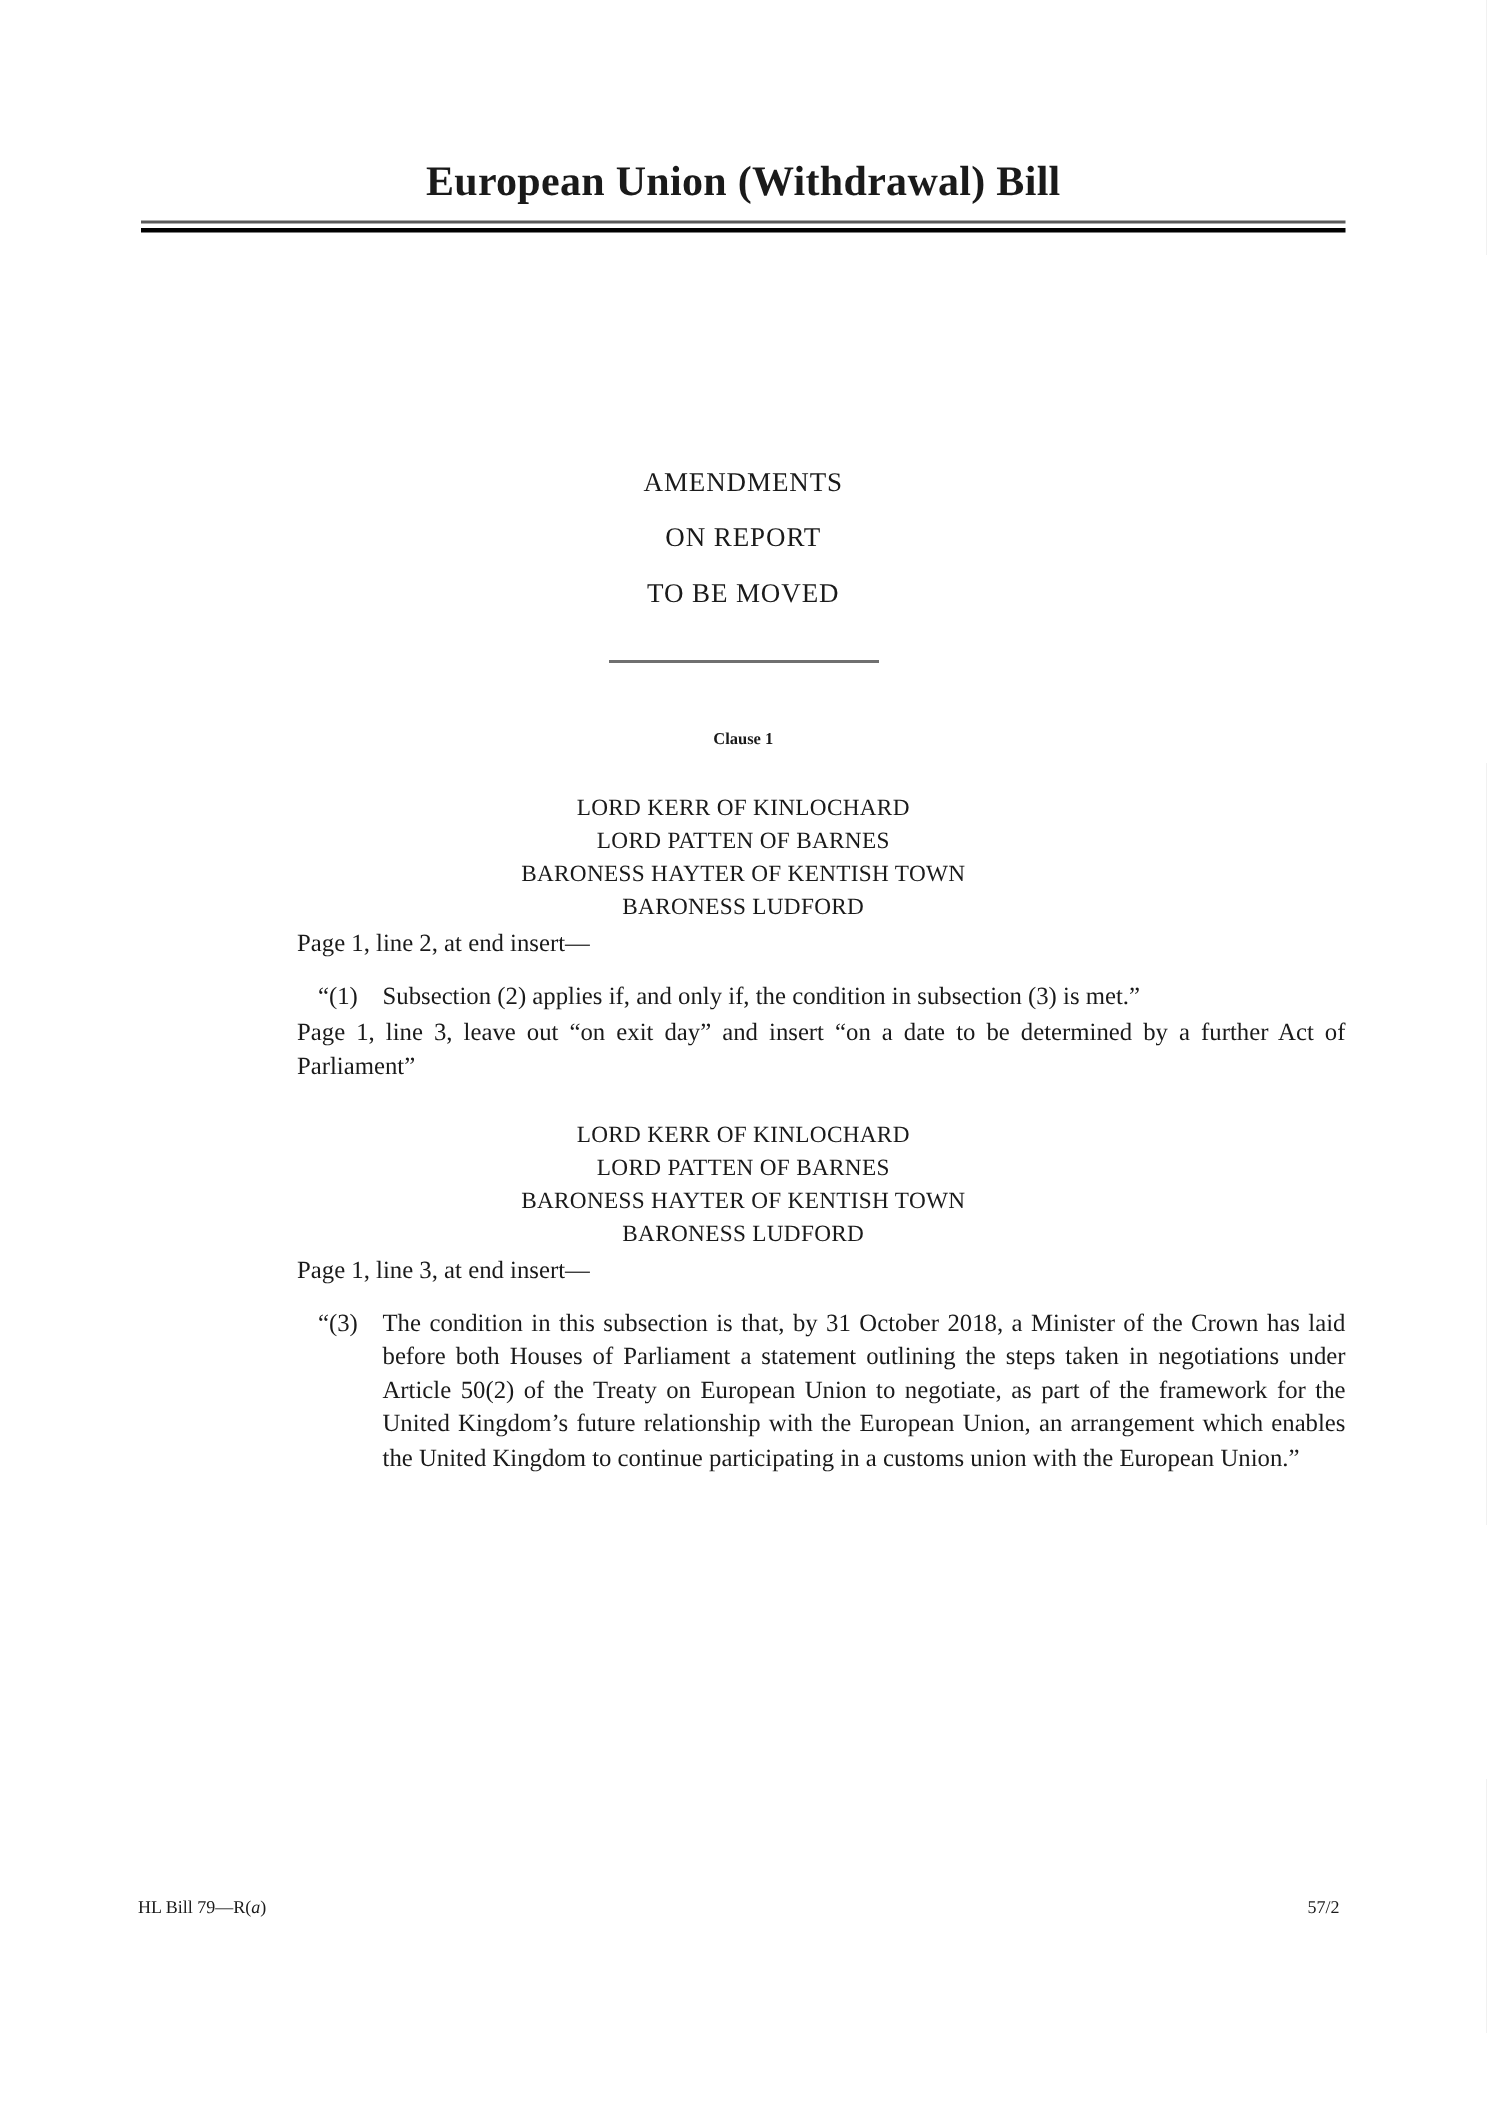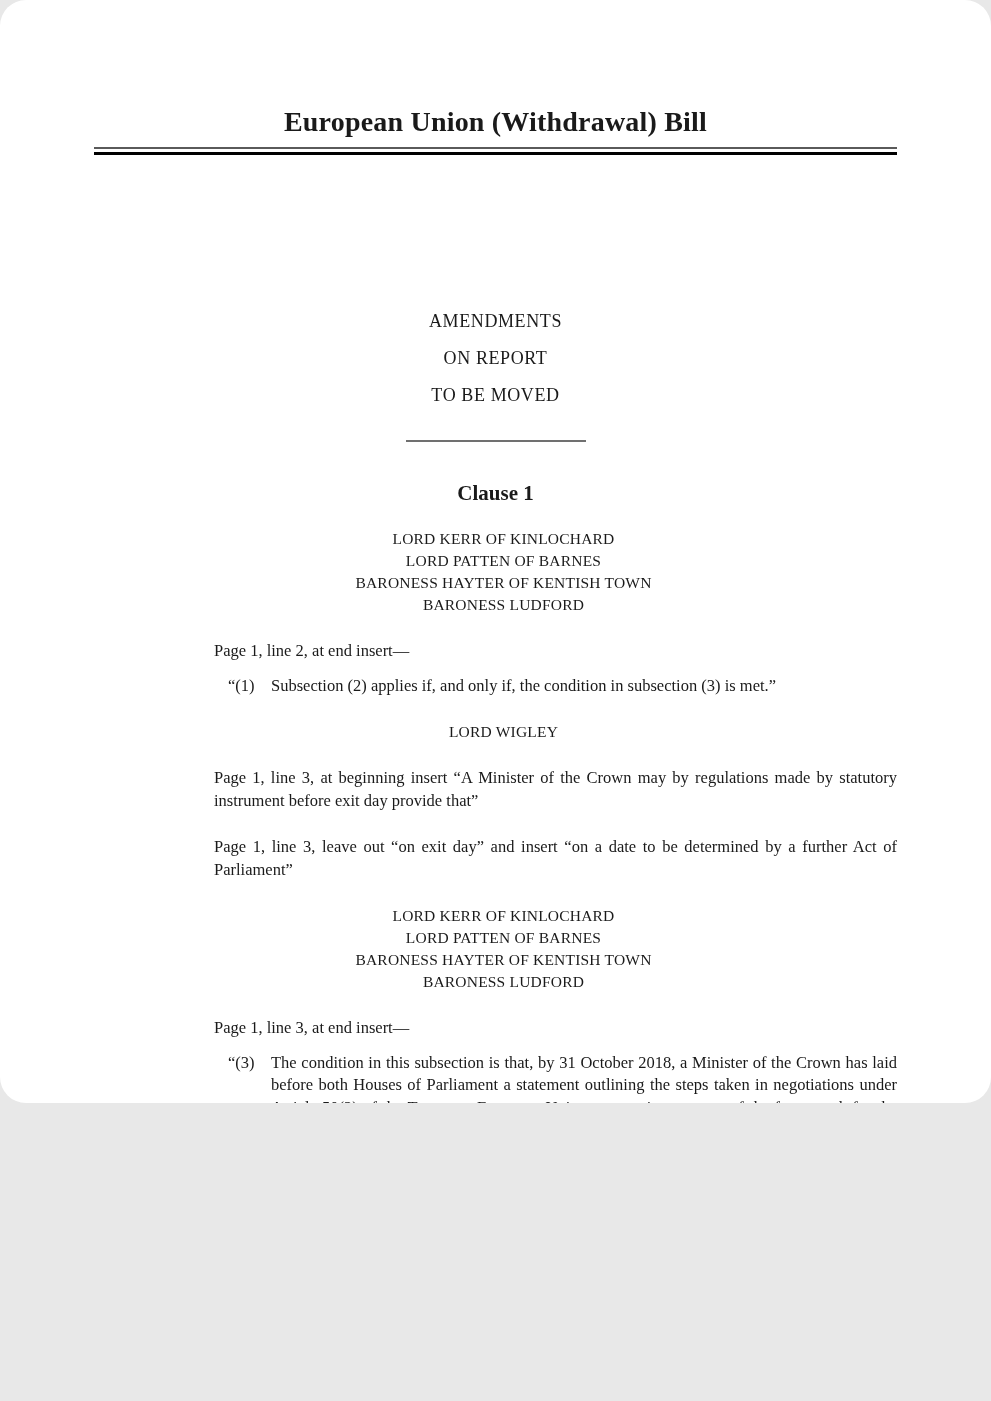--- a/index.html
+++ b/index.html
@@ -3,27 +3,26 @@
 <meta charset="utf-8">
 <style>
   html, body {
     margin: 0;
     padding: 0;
     background: #e8e8e8;
   }
   .page {
     position: relative;
     width: 991px;
-    height: 1103px;
+    height: 1401px;
     margin: 0 auto;
     background: #ffffff;
     color: #1a1a1a;
     font-family: "Liberation Serif", "DejaVu Serif", serif;
     overflow: hidden;
-    border-radius: 26px;
   }
   .doc-title {
     margin: 0;
     padding-top: 104px;
     text-align: center;
     font-size: 28px;
     font-weight: bold;
     line-height: 36px;
     letter-spacing: 0.2px;
   }
@@ -44,33 +43,33 @@
   }
   .section-divider {
     width: 180px;
     margin: 26px auto 0 auto;
     border: none;
     border-top: 2px solid #707070;
   }
   .clause-heading {
     margin-top: 40px;
     text-align: center;
-    font-size: 21px;
+    font-size: 11px;
     font-weight: bold;
     line-height: 22px;
   }
   .sponsors {
     margin-top: 24px;
     text-align: center;
     font-size: 15.5px;
     line-height: 22px;
     letter-spacing: 0.2px;
   }
   .instruction {
-    margin: 24px 94px 0 198px;
+    margin: 2px 94px 0 198px;
     font-size: 16.5px;
     line-height: 22.5px;
     text-align: justify;
   }
   .subsection {
     position: relative;
     margin: 12px 94px 0 212px;
     padding-left: 43px;
     font-size: 16.5px;
     line-height: 22.5px;
@@ -78,21 +77,20 @@
   .subsection-num {
     position: absolute;
     left: 0;
     top: 0;
   }
   .subsection-text {
     text-align: justify;
   }
   .amendment {
     margin: 0;
-    padding-left: 16px;
   }
   .page-footer {
     position: absolute;
     left: 92px;
     right: 98px;
     top: 1260px;
     display: flex;
     justify-content: space-between;
     font-size: 12px;
     line-height: 22px;
@@ -126,26 +124,20 @@
       <div>BARONESS HAYTER OF KENTISH TOWN</div>
       <div>BARONESS LUDFORD</div>
     </div>
     <p class="instruction">Page 1, line 2, at end insert—</p>
     <div class="subsection">
       <span class="subsection-num">“(1)</span>
       <div class="subsection-text">Subsection (2) applies if, and only if, the condition in subsection (3) is met.”</div>
     </div>
   </section>
 
-  <section class="amendment">
-    <div class="sponsors">
-      <div>LORD WIGLEY</div>
-    </div>
-    <p class="instruction">Page 1, line 3, at beginning insert “A Minister of the Crown may by regulations made by statutory instrument before exit day provide that”</p>
-  </section>
 
   <section class="amendment">
     <p class="instruction">Page 1, line 3, leave out “on exit day” and insert “on a date to be determined by a further Act of Parliament”</p>
   </section>
 
   <section class="amendment">
     <div class="sponsors">
       <div>LORD KERR OF KINLOCHARD</div>
       <div>LORD PATTEN OF BARNES</div>
       <div>BARONESS HAYTER OF KENTISH TOWN</div>

